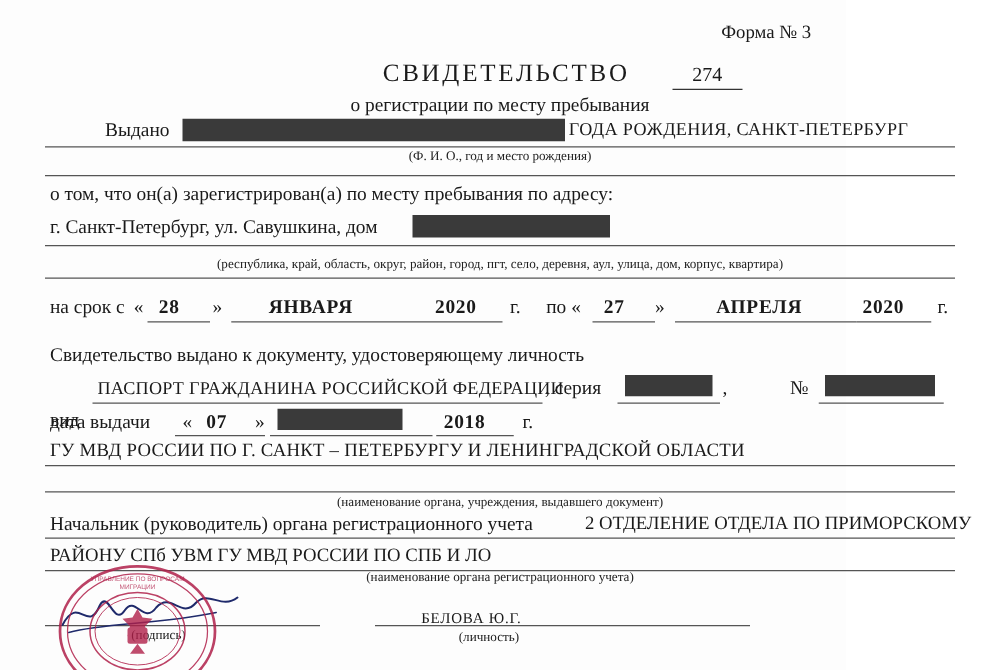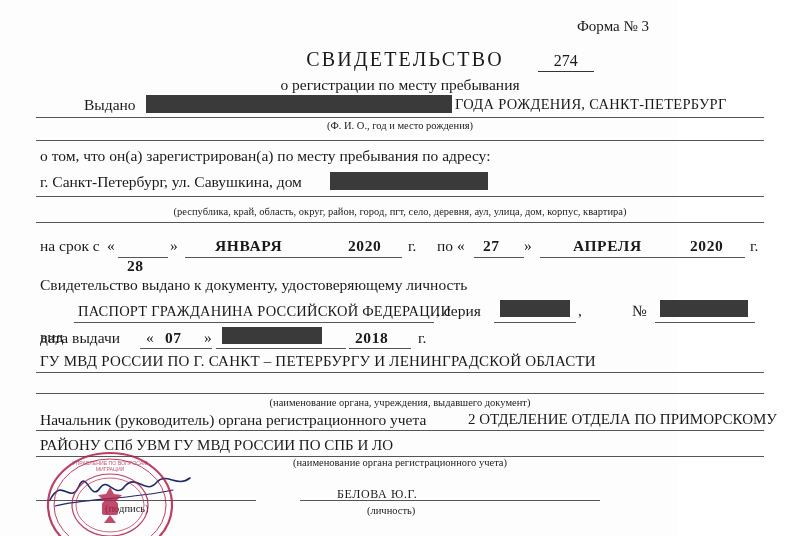--- a/index.html
+++ b/index.html
@@ -157,21 +157,21 @@
   <div class="txt row-addr-label">о том, что он(а) зарегистрирован(а) по месту пребывания по адресу:</div>
 
   <div class="txt row-addr-value">г. Санкт-Петербург, ул. Савушкина, дом</div>
   <div class="redact" style="left:330px; top:172px; width:158px; height:18px;"></div>
   <div class="line" style="left:36px; top:196px; width:728px;"></div>
   <div class="small-caption" style="top:206px;">(республика, край, область, округ, район, город, пгт, село, деревня, аул, улица, дом, корпус, квартира)</div>
   <div class="line" style="left:36px; top:222px; width:728px;"></div>
 
   <div class="val row-term">на срок с</div>
   <div class="val" style="top:237px; left:107px;">«</div>
-  <div class="val val-bold" style="top:237px; left:127px;margin-top:20px;">28</div>
+  <div class="val val-bold" style="top:237px; left:127px;">28</div>
   <div class="val" style="top:237px; left:170px;">»</div>
   <div class="underline-seg" style="left:118px; top:257px; width:50px;"></div>
 
   <div class="val val-bold" style="top:237px; left:215px;">ЯНВАРЯ</div>
   <div class="underline-seg" style="left:185px; top:257px; width:155px;"></div>
 
   <div class="val val-bold" style="top:237px; left:348px;">2020</div>
   <div class="underline-seg" style="left:340px; top:257px; width:62px;"></div>
   <div class="val" style="top:237px; left:408px;">г.</div>
 

